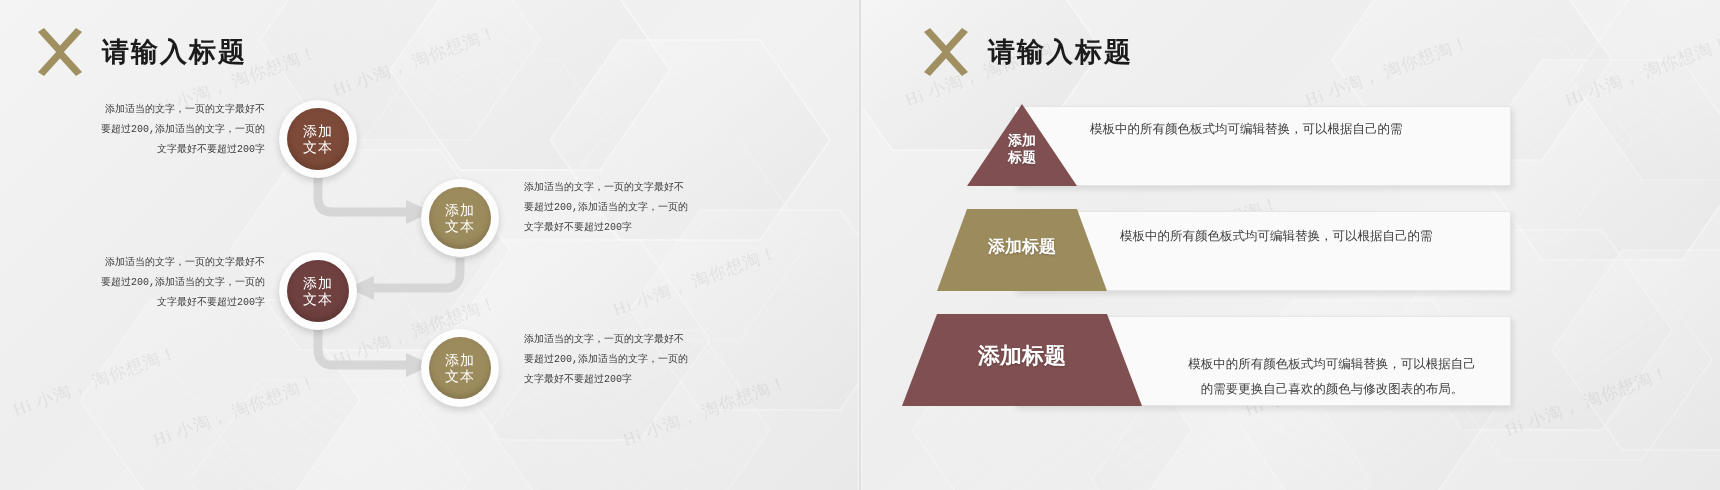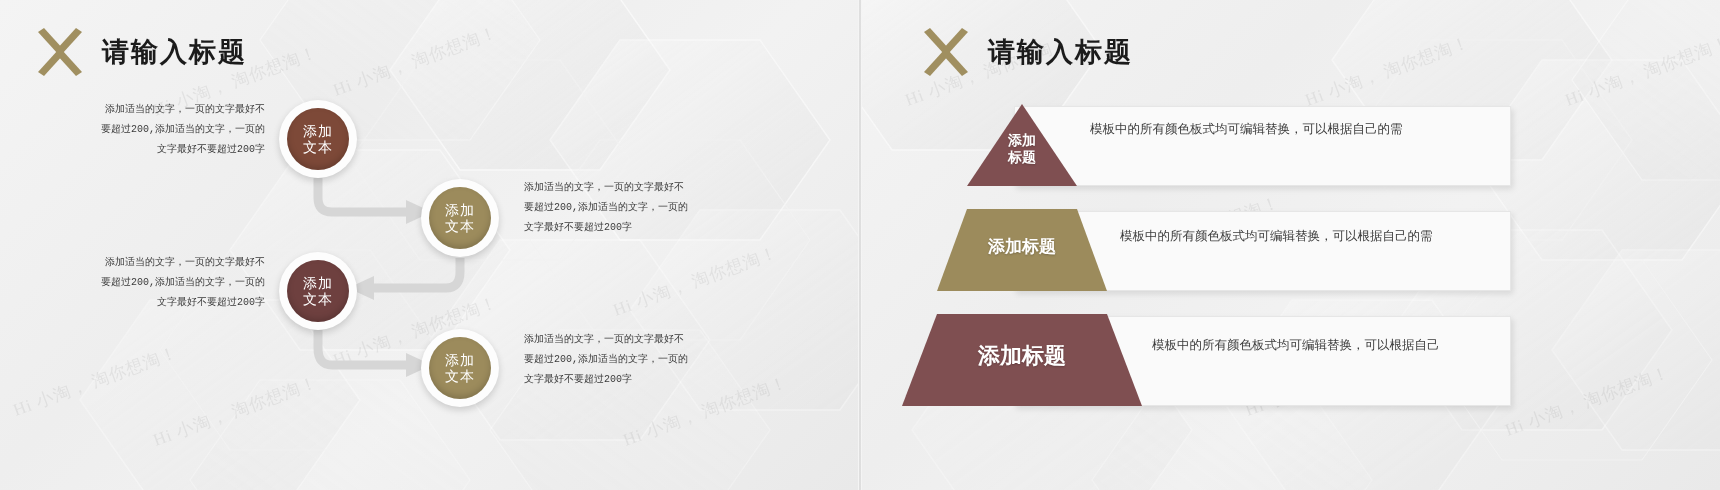--- a/index.html
+++ b/index.html
@@ -274,18 +274,19 @@
 
     <div class="panel" style="left:152px;top:316px;width:495px;height:88px;"></div>
     <div class="tier" style="left:40px;top:314px;">
       <svg width="240" height="92" viewBox="0 0 240 92">
         <polygon points="35,0 205,0 240,92 0,92" fill="#7f4f51"></polygon>
       </svg>
     </div>
     <div class="tlabel" style="left:40px;top:343px;width:240px;font-size:22px;">
       <div>添加标题</div>
     </div>
-    <div class="ptxt" style="left:290px;top:333px;width:360px;">
+    <div class="ptxt" style="left:290px;top:352px;width:360px;text-align:center;">
       <div>模板中的所有颜色板式均可编辑替换，可以根据自己</div>
+      <div>的需要更换自己喜欢的颜色与修改图表的布局。</div>
     </div>
 
   </div>
 </div>
 
 </body></html>

